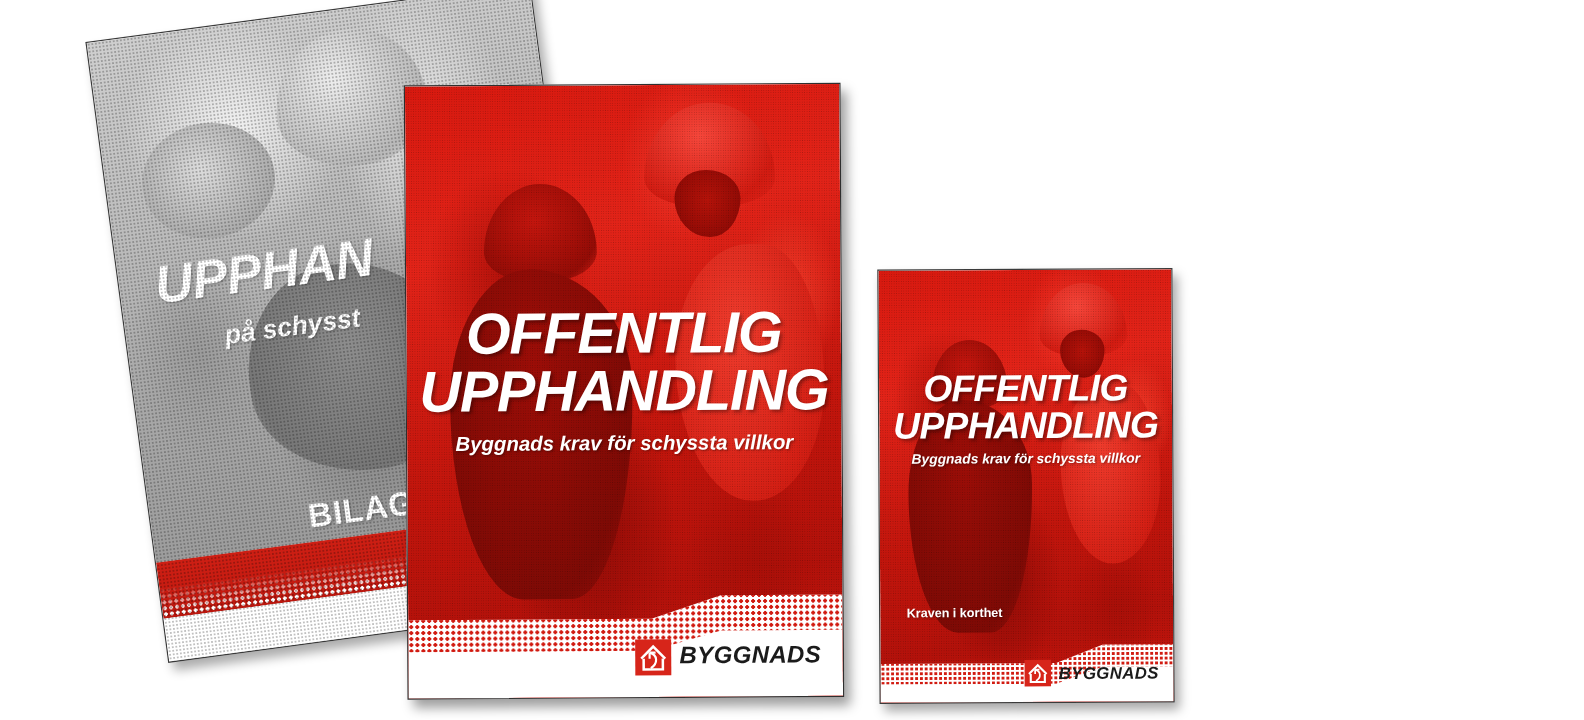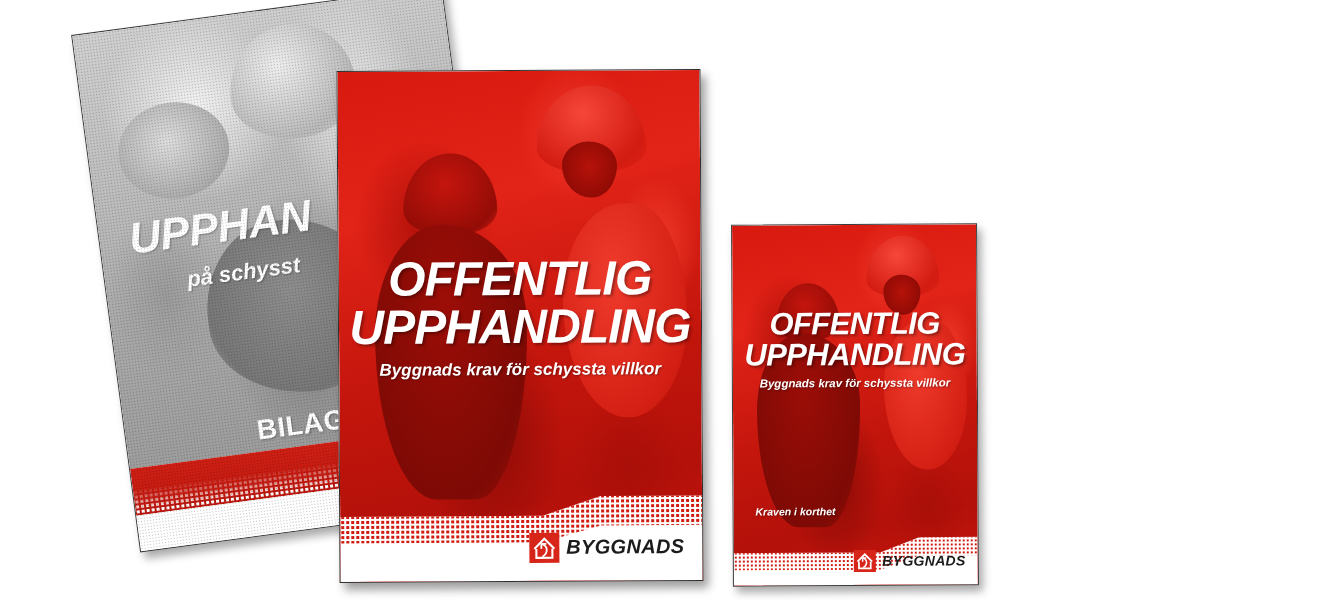--- a/index.html
+++ b/index.html
@@ -197,21 +197,21 @@
   }
   #doc-small .footdots{
     height:15%;
     background-size:4px 4px;
     clip-path:polygon(0 40%, 60% 40%, 76% 12%, 100% 12%, 100% 46%, 76% 46%, 60% 72%, 0 72%);
   }
   #doc-small .logo-mark{width:22px;height:22px;}
   #doc-small .logo-word{font-size:14px;}
   #doc-small .kraven{
     position:absolute;left:9%;bottom:19%;z-index:4;
-    color:#fff;font-size:10.5px;font-weight:bold;font-style:italic;
+    color:#fff;font-size:10.5px;font-weight:bold;
     text-shadow:1px 1px 2px rgba(0,0,0,.35);
   }
 </style>
 </head>
 <body>
 
 <div class="stage">
 
   <div class="doc" id="doc-back">
     <div class="doc-inner">

